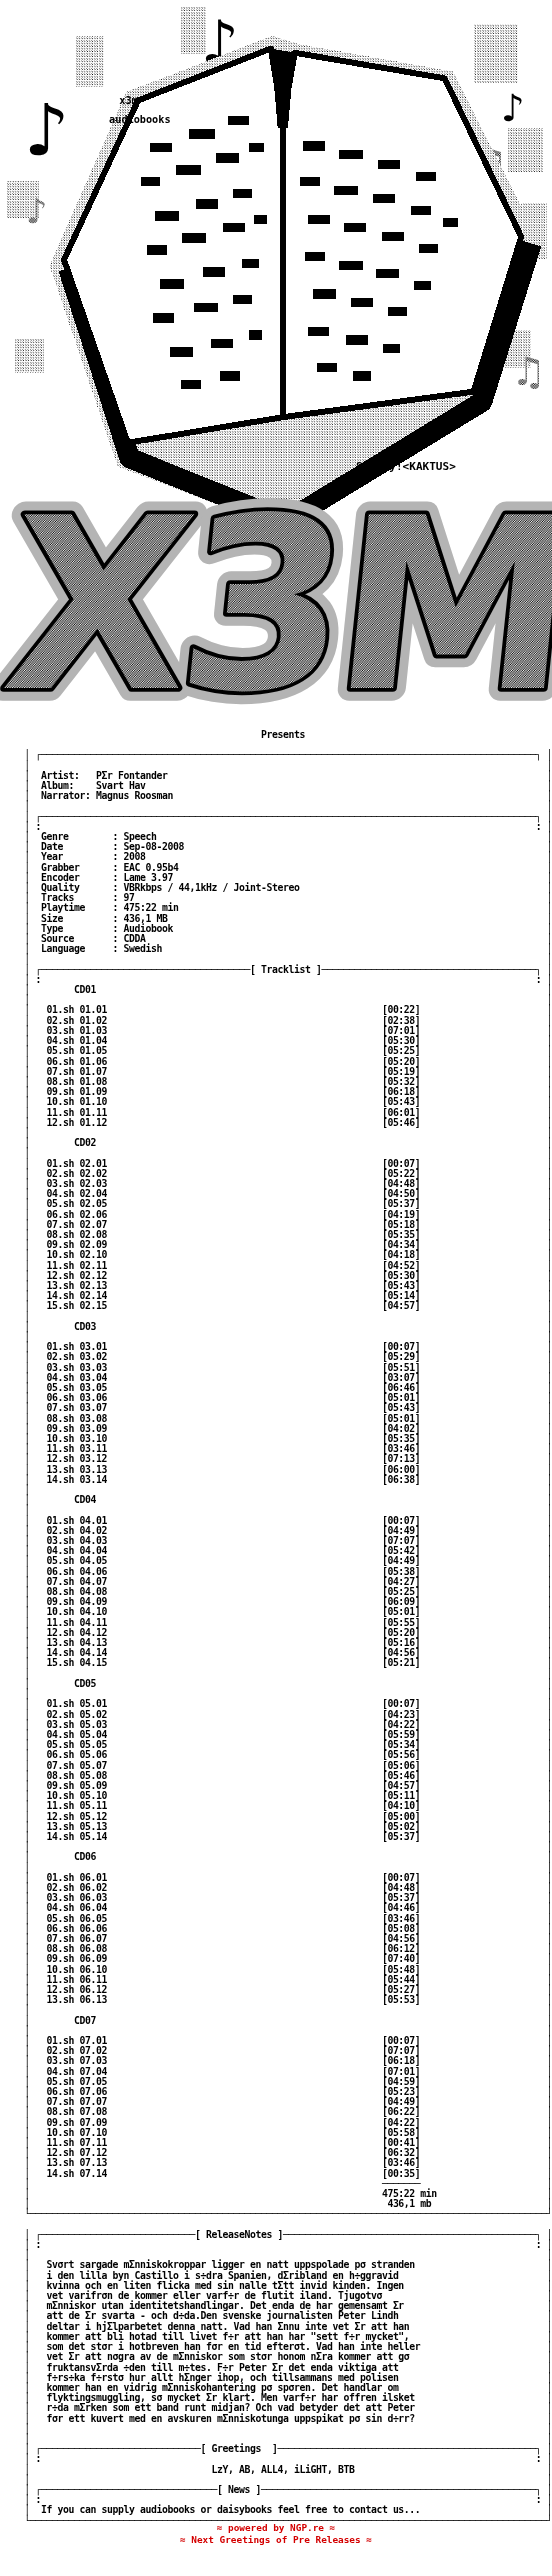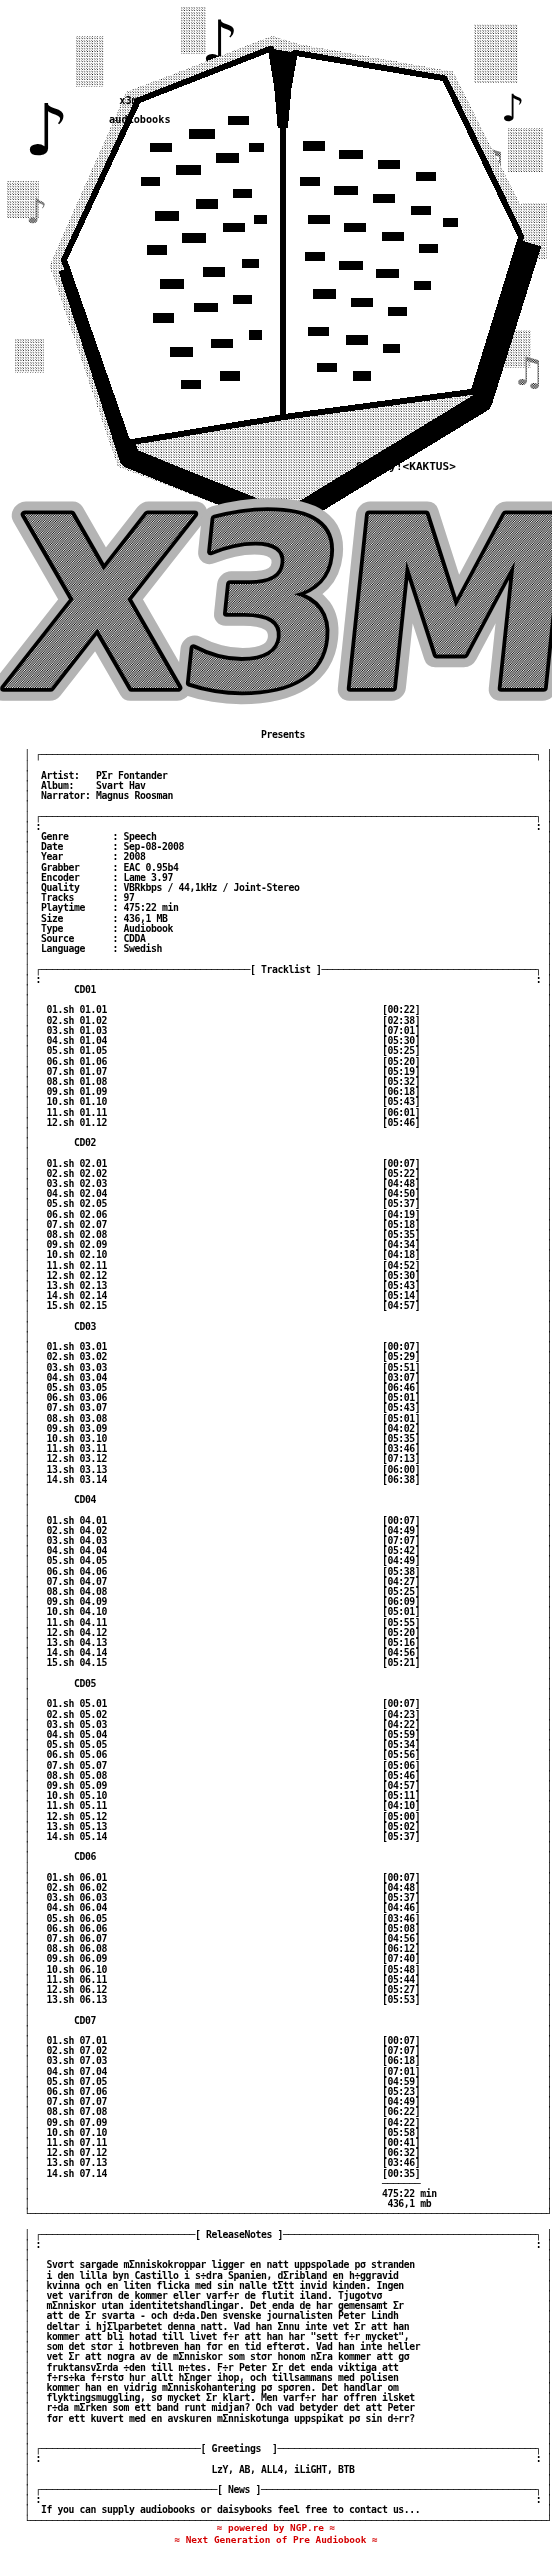--- a/index.html
+++ b/index.html
@@ -304,14 +304,14 @@
    │ ┌─────────────────────────────[ Greetings  ]───────────────────────────────────────────────┐ │
    │ :                                                                                          : │
    │                                 LzY, AB, ALL4, iLiGHT, BTB                                   │
    │                                                                                              │
    │ ┌────────────────────────────────[ News ]──────────────────────────────────────────────────┐ │
    │ :                                                                                          : │
    │  If you can supply audiobooks or daisybooks feel free to contact us...                       │
    └──────────────────────────────────────────────────────────────────────────────────────────────┘</pre>
 
 <div id="footer1" class="footer-line" style="color: rgb(212, 0, 0);">≈ powered by NGP.re ≈</div>
-<div id="footer2" class="footer-line" style="color: rgb(212, 0, 0);">≈ Next Generation of Pre Audiobook ≈</div>
+<div id="footer2" class="footer-line" style="color: rgb(212, 0, 0);">≈ Next Greetings of Pre Releases ≈</div>
 
 
 </body></html>

